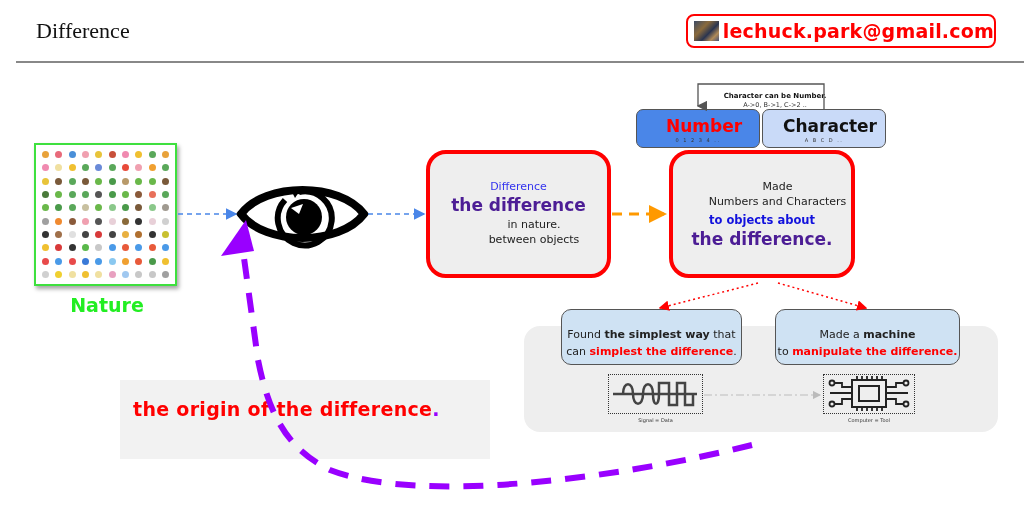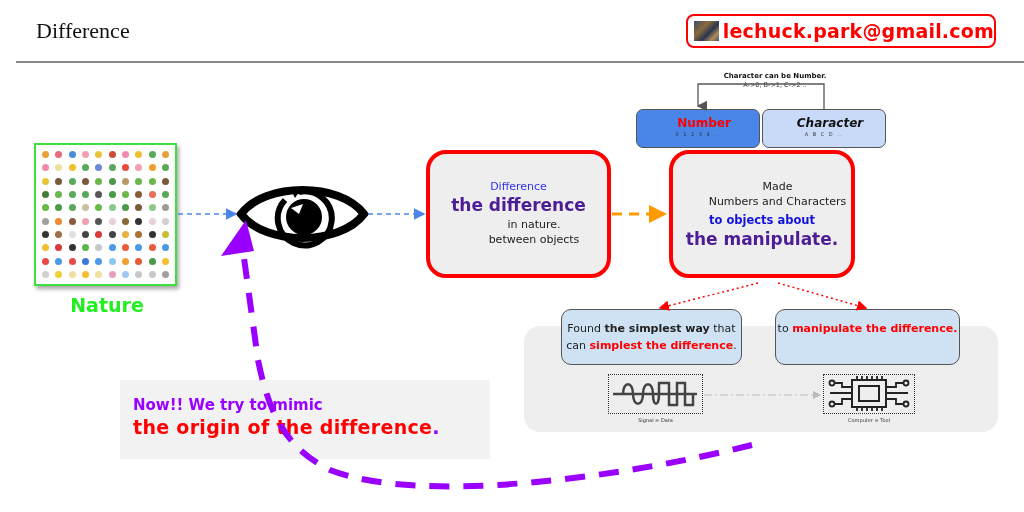--- a/index.html
+++ b/index.html
@@ -16,27 +16,27 @@
   .nature-label { left:52px; top:294px; width:110px; text-align:center; font-family:"DejaVu Sans", sans-serif; font-weight:bold; color:#22ee22; font-size:19px; }
   .box-red { border:4px solid #ff0000; border-radius:20px; background:#eeeeee; box-sizing:border-box; text-align:center; font-family:"DejaVu Sans", sans-serif; }
   .recognize { left:426px; top:150px; width:185px; height:128px; padding-top:26px; }
   .made { left:669px; top:150px; width:186px; height:128px; padding-top:25px; }
   .t-blue { color:#3333ee; font-size:11px; }
   .t-red-big { color:#4c1d95; font-weight:bold; font-size:17px; margin:2px 0; }
   .t-dark { color:#222; font-size:11px; line-height:15px;margin-left:31px; }
   .t-blue-b { color:#1111dd; font-weight:bold; font-size:11.5px; margin-top:4px; }
   .numchar-number { left:636px; top:109px; width:124px; height:39px; background:#4a86e8; border:1.5px solid #555; border-radius:7px; box-sizing:border-box; text-align:center; }
   .numchar-char { left:762px; top:109px; width:124px; height:39px; background:#c9daf8; border:1.5px solid #555; border-radius:7px; box-sizing:border-box; text-align:center; }
-  .nc-label { font-family:"DejaVu Sans", sans-serif; font-weight:bold; font-size:12px; margin-top:6px;padding-left:12px; }
+  .nc-label { font-family:"DejaVu Sans", sans-serif; font-weight:bold; font-size:17px; margin-top:6px;padding-left:12px; }
   .nc-sub { font-size:5px; letter-spacing:1.5px; color:#333; margin-top:1px; }
-  .cbn-text { left:700px; top:72px; width:150px; text-align:center; font-family:"DejaVu Sans", sans-serif; }
+  .cbn-text { left:700px; top:92px; width:150px; text-align:center; font-family:"DejaVu Sans", sans-serif; }
   .cbn-1 { font-size:7px; font-weight:bold; color:#111; }
   .cbn-2 { font-size:6.5px; color:#333; margin-top:1px; }
   .panel { left:524px; top:326px; width:474px; height:106px; background:#eeeeee; border-radius:16px; }
-  .bluebox { background:#cfe2f3; border:1.5px solid #555; border-radius:10px; box-sizing:border-box; text-align:center; font-size:11px; color:#222; line-height:17px; padding-top:10px; }
+  .bluebox { background:#cfe2f3; border:1.5px solid #555; border-radius:10px; box-sizing:border-box; text-align:center; font-size:11px; color:#222; line-height:17px; padding-top:16px; }
   .found { left:561px; top:309px; width:181px; height:56px; }
   .machine { left:775px; top:309px; width:185px; height:56px; }
   .b { font-weight:bold; }
   .r { color:#ff0000; font-weight:bold; }
   .sig-box { left:608px; top:374px; width:95px; height:40px; border:1.5px dotted #333; box-sizing:border-box; }
   .cpu-box { left:823px; top:374px; width:92px; height:40px; border:1.5px dotted #333; box-sizing:border-box; }
   .cap { font-size:5px; color:#333; text-align:center; }
   .sig-cap { left:608px; top:417px; width:95px; }
   .cpu-cap { left:823px; top:417px; width:92px; }
   .now { left:120px; top:380px; width:370px; height:79px; background:#f2f2f2; box-sizing:border-box; padding:16px 0 0 13px; font-family:"DejaVu Sans", sans-serif; }
@@ -363,42 +363,43 @@
   <div class="t-blue">Difference</div>
   <div class="t-red-big">the difference</div>
   <div class="t-dark">in nature.</div>
   <div class="t-dark">between objects</div>
 </div>
 
 <div class="abs box-red made">
   <div class="t-dark">Made</div>
   <div class="t-dark">Numbers and Characters</div>
   <div class="t-blue-b">to objects about</div>
-  <div class="t-red-big">the manipulate.</div>
+  <div class="t-red-big">the difference.</div>
 </div>
 
 <div class="abs cbn-text">
   <div class="cbn-1">Character can be Number.</div>
   <div class="cbn-2">A-&gt;0, B-&gt;1, C-&gt;2 ..</div>
 </div>
 <div class="abs numchar-number">
   <div class="nc-label" style="color:#ff0000;">Number</div>
   <div class="nc-sub">0 1 2 3 4 ..</div>
 </div>
 <div class="abs numchar-char">
-  <div class="nc-label" style="color:#111;font-style:italic;">Character</div>
+  <div class="nc-label" style="color:#111;">Character</div>
   <div class="nc-sub">A B C D ..</div>
 </div>
 
 <div class="abs panel"></div>
 <div class="abs bluebox found">
   <div><span>Found </span><span class="b">the simplest way</span><span> that</span></div>
   <div><span>can </span><span class="r">simplest the difference</span><span>.</span></div>
 </div>
 <div class="abs bluebox machine">
+  <div><span>Made a </span><span class="b">machine</span></div>
   <div><span>to </span><span class="r">manipulate the difference.</span></div>
 </div>
 
 <div class="abs sig-box">
   <svg width="92" height="37" viewBox="0 0 92 37">
     <path d="M4 19 H88" stroke="#444" stroke-width="2.5" fill="none"></path>
     <path d="M14 19 C14 6, 24 6, 24 19 C24 32, 34 32, 34 19 C34 6, 44 6, 44 19 C44 32, 50 32, 50 19 L50 8 L60 8 L60 30 L68 30 L68 8 L76 8 L76 30 L84 30 L84 19" stroke="#444" stroke-width="2.5" fill="none" stroke-linejoin="miter"></path>
   </svg>
 </div>
 <div class="abs cap sig-cap">Signal = Data</div>
@@ -415,21 +416,20 @@
       <circle cx="8" cy="8" r="2.5"></circle>
         <circle cx="8" cy="29" r="2.5"></circle>
       <circle cx="82" cy="8" r="2.5"></circle>
         <circle cx="82" cy="29" r="2.5"></circle>
     </g>
   </svg>
 </div>
 <div class="abs cap cpu-cap">Computer = Tool</div>
 
 <div class="abs now">
-  <div class="now-1">Now!! We try to mimic</div>
   <div class="now-2"><span>the origin of the difference</span><span style="color:#9900ff">.</span></div>
 </div>
 
 <svg class="abs" style="left:235px;top:178px;" width="135" height="72" viewBox="0 0 135 72">
   <path d="M6 36 C30 4, 105 4, 129 36 C105 68, 30 68, 6 36 Z" fill="none" stroke="#000" stroke-width="8" stroke-linejoin="miter"></path>
   <path d="M50 22 A27 27 0 1 0 64 14" fill="none" stroke="#000" stroke-width="6"></path>
   <path d="M64 14 l-8 -2 l4 8 z" fill="#000"></path>
   <circle cx="69" cy="39" r="18" fill="#000"></circle>
   <path d="M56 30 l12 -4 l-4 10 z" fill="#fff"></path>
 </svg>

